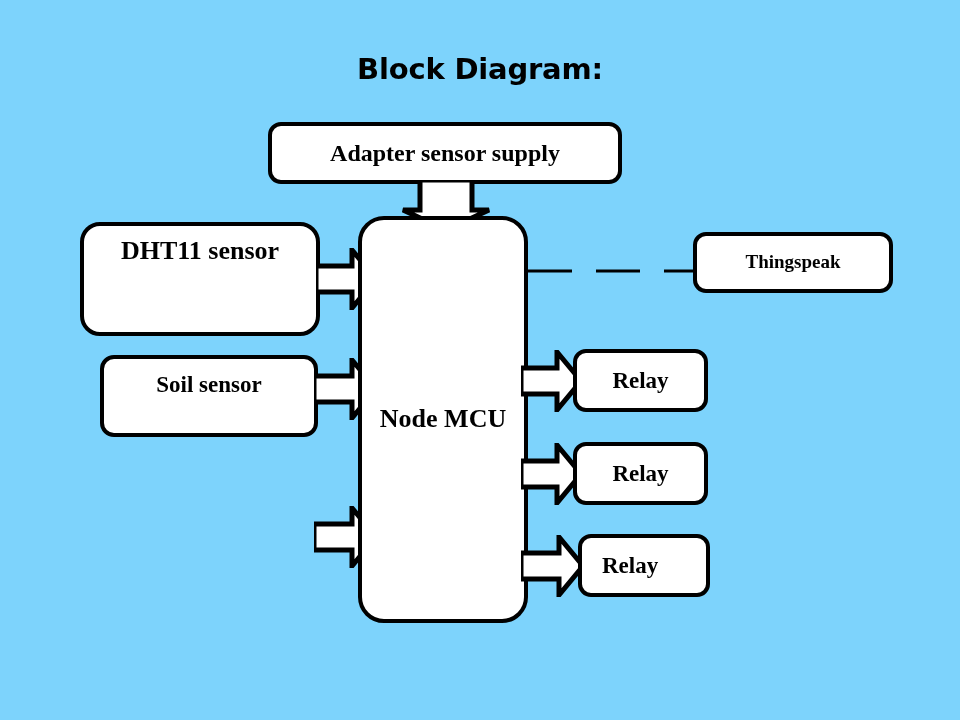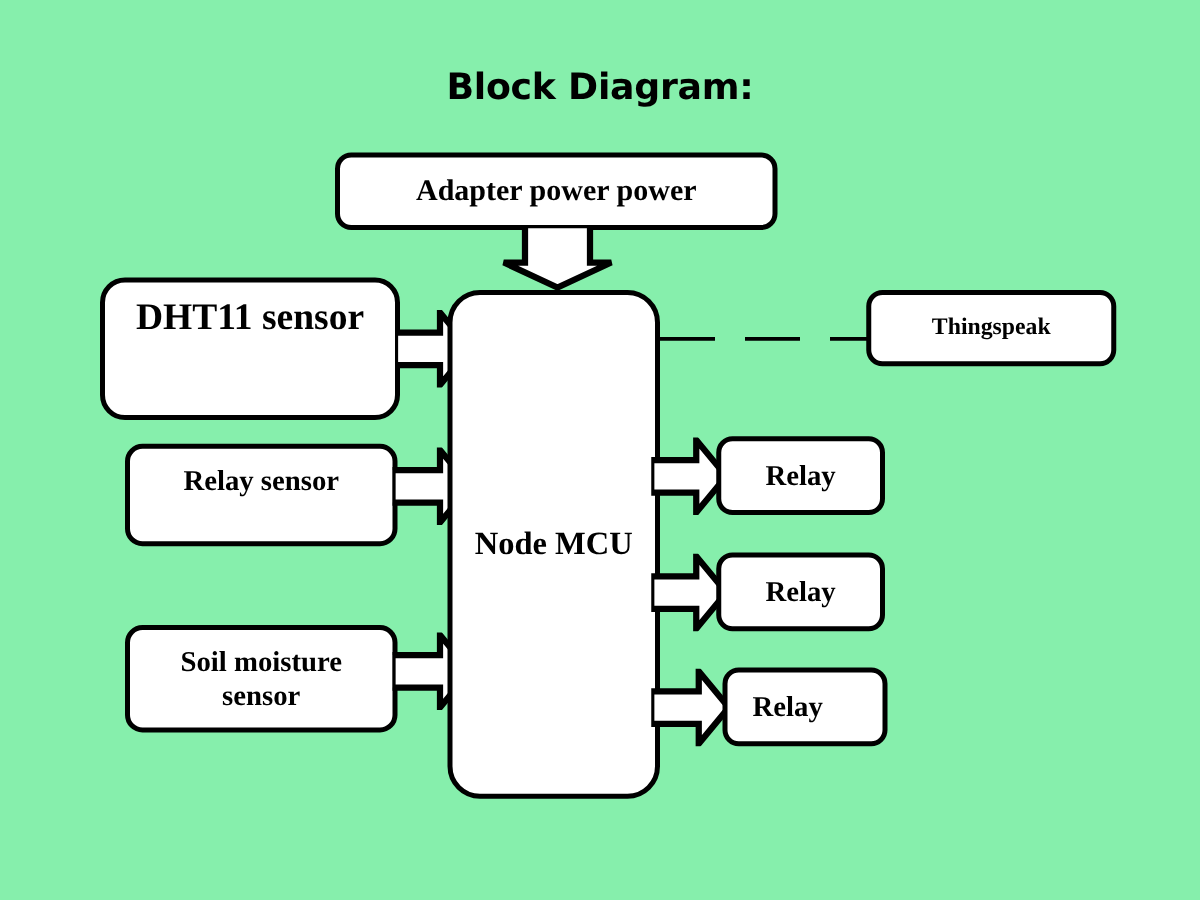--- a/index.html
+++ b/index.html
@@ -4,21 +4,21 @@
 <style>
   html, body {
     margin: 0;
     padding: 0;
     background: #ffffff;
   }
   #canvas {
     position: relative;
     width: 960px;
     height: 720px;
-    background: #86efac;
+    background: #7dd3fc;
     overflow: hidden;
     font-family: "Liberation Serif", serif;
     text-decoration: underline;
   }
   .title {
     position: absolute;
     left: 320px;
     top: 52px;
     width: 320px;
     text-align: center;
@@ -45,41 +45,41 @@
     line-height: 1.18;
   }
   .box .lbl { display: block; width: 100%; }
   #box-adapter {
     left: 268px; top: 122px; width: 354px; height: 62px;
     font-size: 24px;
     border-radius: 13px;
   }
   #box-dht11 {
     left: 80px; top: 222px; width: 240px; height: 114px;
-    font-size: 30px;
+    font-size: 26px;
     border-radius: 20px;
     align-items: flex-start;
     padding-top: 10px;
   }
   #box-rain {
     left: 100px; top: 355px; width: 218px; height: 82px;
     font-size: 23px;
     border-radius: 14px;
     align-items: flex-start;
     padding-top: 12px;
   }
   #box-soil {
     left: 100px; top: 500px; width: 218px; height: 86px;
     font-size: 23px;
     border-radius: 14px;
     align-items: flex-start;
     padding-top: 12px;
   }
   #box-nodemcu {
-    left: 358px; top: 232px; width: 170px; height: 407px;
+    left: 358px; top: 216px; width: 170px; height: 407px;
     font-size: 26px;
     border-radius: 26px;
   }
   #box-thingspeak {
     left: 693px; top: 232px; width: 200px; height: 61px;
     font-size: 19px;
     border-radius: 13px;
   }
   #box-relay-1 {
     left: 573px; top: 349px; width: 135px; height: 63px;
@@ -112,52 +112,46 @@
   }
 </style>
 </head>
 <body>
 
 <div id="canvas">
 
   <div class="title">Block Diagram:</div>
 
   <div class="box" id="box-adapter">
-    <span class="lbl">Adapter  power power</span>
+    <span class="lbl">Adapter  sensor supply</span>
   </div>
 
   <svg class="arrow" style="left:400px; top:180px; width:92px; height:52px;" viewBox="0 0 92 52">
     <polygon points="20,0 20,30 3,30 46,50 89,30 72,30 72,0" fill="#ffffff" stroke="#000000" stroke-width="5" stroke-linejoin="miter"></polygon>
   </svg>
 
   <div class="box" id="box-dht11">
     <span class="lbl">
       <span>DHT11 sensor</span><br>
       <br>
     </span>
   </div>
 
   <svg class="arrow" style="left:316px; top:248px; width:62px; height:62px;" viewBox="0 0 62 62">
     <polygon points="0,18 36,18 36,2 60,31 36,60 36,44 0,44" fill="#ffffff" stroke="#000000" stroke-width="5" stroke-linejoin="miter"></polygon>
   </svg>
 
   <div class="box" id="box-rain">
-    <span class="lbl">Relay sensor</span>
+    <span class="lbl">Soil sensor</span>
   </div>
 
   <svg class="arrow" style="left:314px; top:358px; width:64px; height:62px;" viewBox="0 0 64 62">
     <polygon points="0,18 38,18 38,2 62,31 38,60 38,44 0,44" fill="#ffffff" stroke="#000000" stroke-width="5" stroke-linejoin="miter"></polygon>
   </svg>
 
-  <div class="box" id="box-soil">
-    <span class="lbl">
-      <span>Soil moisture</span><br>
-      <span>sensor</span>
-    </span>
-  </div>
 
   <svg class="arrow" style="left:314px; top:506px; width:64px; height:62px;" viewBox="0 0 64 62">
     <polygon points="0,18 38,18 38,2 62,31 38,60 38,44 0,44" fill="#ffffff" stroke="#000000" stroke-width="5" stroke-linejoin="miter"></polygon>
   </svg>
 
   <div class="box" id="box-nodemcu">
     <span class="lbl">Node MCU</span>
   </div>
 
   <svg class="dashed-link" viewBox="0 0 166 4" preserveAspectRatio="none">

